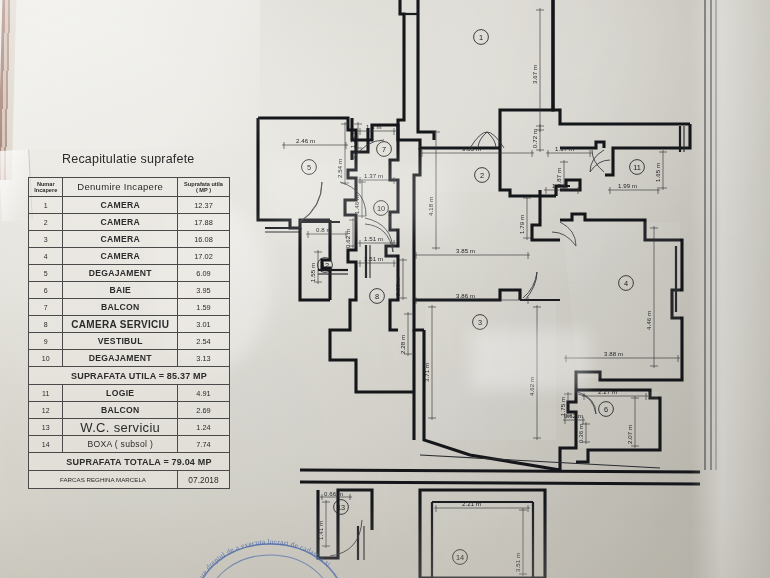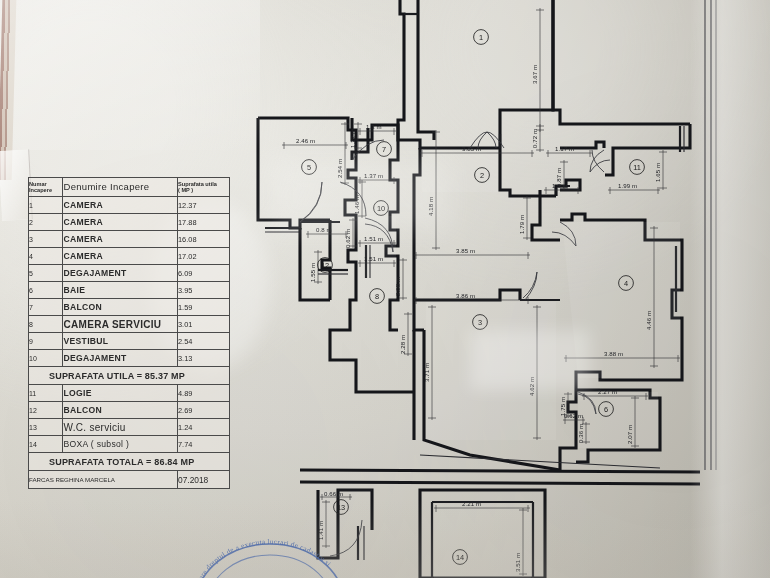--- a/index.html
+++ b/index.html
@@ -36,21 +36,21 @@
     font-family:"Liberation Sans", sans-serif;
     line-height:180px;white-space:nowrap;pointer-events:none;
     text-shadow:0 0 2px rgba(255,255,255,.5);}
   .wm-soft{position:absolute;pointer-events:none;background:rgba(255,255,255,.30);}
 
   
   .recap-title{position:absolute;left:62px;top:152px;font-size:12.5px;color:#2a2a2a;
     font-family:"Liberation Sans", sans-serif;letter-spacing:.2px;}
   .tbl{position:absolute;left:28px;top:177px;width:202px;
     border-collapse:collapse;font-size:7.6px;color:#2b2b2b;background:rgba(236,234,227,.55);}
-  .tbl td{border:1px solid #4a4a4a;padding:0;height:16px;text-align:left;vertical-align:middle;
+  .tbl td{border:1px solid #4a4a4a;padding:0;height:16px;text-align:center;vertical-align:middle;
     font-family:"Liberation Sans", sans-serif;}
   .c-num{width:34px;font-size:7px;}
   .c-name{width:116px;font-size:8.6px;font-weight:bold;letter-spacing:.3px;}
   .c-val{width:52px;font-size:7.4px;}
   .hdr td{font-size:5.6px;line-height:6.4px;font-weight:bold;height:18px;}
   .sum td{font-size:9px;font-weight:bold;letter-spacing:.2px;height:17px;padding-left:20px;}
   .foot td{font-size:8.4px;height:16px;}
   .exec td{font-size:6.2px;height:17px;}
   .exec .c-val{font-size:8.4px;}
 
@@ -365,20 +365,21 @@
           <circle cx="460" cy="557" r="7.4"></circle>
           <text x="460" y="560">14</text>
         </g>
     </g>
   </svg>
 
   <div class="wm-soft" style="left:150px;top:200px;width:120px;height:170px;border-radius:50%;filter:blur(9px);"></div>
   <div class="wm-soft" style="left:470px;top:330px;width:120px;height:60px;filter:blur(8px);"></div>
   <div class="wm-soft" style="left:270px;top:160px;width:180px;height:70px;filter:blur(12px);opacity:.6;"></div>
 
+  <div class="recap-title">Recapitulatie suprafete</div>
 
   <table class="tbl">
     <tbody>
       <tr class="hdr">
         <td class="c-num">
           <span>Numar</span><br>
           <span>Incapere</span>
         </td>
         <td class="c-name" style="font-size:9.5px;font-weight:normal;">Denumire Incapere</td>
         <td class="c-val">
@@ -438,40 +439,40 @@
           <td class="c-val">3.13</td>
         </tr>
 
       <tr class="sum">
           <td colspan="3">SUPRAFATA UTILA = 85.37 MP</td>
         </tr>
 
       <tr>
           <td class="c-num">11</td>
           <td class="c-name">LOGIE</td>
-          <td class="c-val">4.89</td>
+          <td class="c-val">4.91</td>
         </tr>
       <tr>
           <td class="c-num">12</td>
           <td class="c-name">BALCON</td>
           <td class="c-val">2.69</td>
         </tr>
       <tr>
           <td class="c-num">13</td>
-          <td class="c-name" style="font-weight:normal;font-size:10px;">W.C. serviciu</td>
+          <td class="c-name" style="font-weight:normal;font-size:13px;">W.C. serviciu</td>
           <td class="c-val">1.24</td>
         </tr>
       <tr>
           <td class="c-num">14</td>
           <td class="c-name" style="font-weight:normal;">BOXA ( subsol )</td>
           <td class="c-val">7.74</td>
         </tr>
 
       <tr class="sum">
-          <td colspan="3">SUPRAFATA TOTALA = 86.84 MP</td>
+          <td colspan="3">SUPRAFATA TOTALA = 79.04 MP</td>
         </tr>
 
       <tr class="exec">
         <td colspan="2">FARCAS REGHINA MARCELA</td>
         <td class="c-val">07.2018</td>
       </tr>
     </tbody>
   </table>
 
   <div class="stamp">

